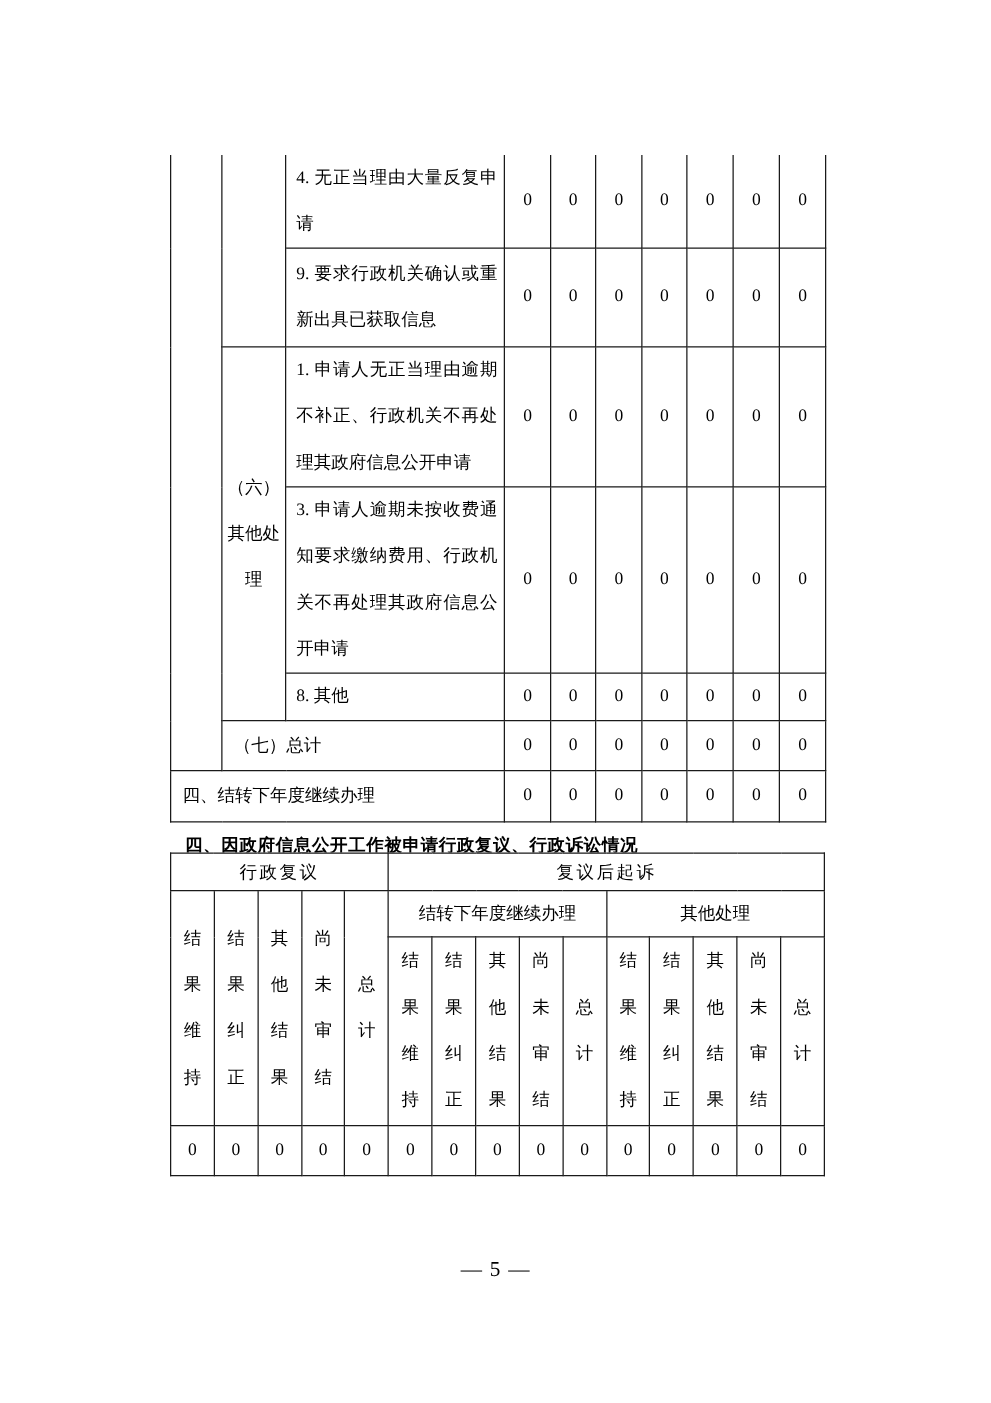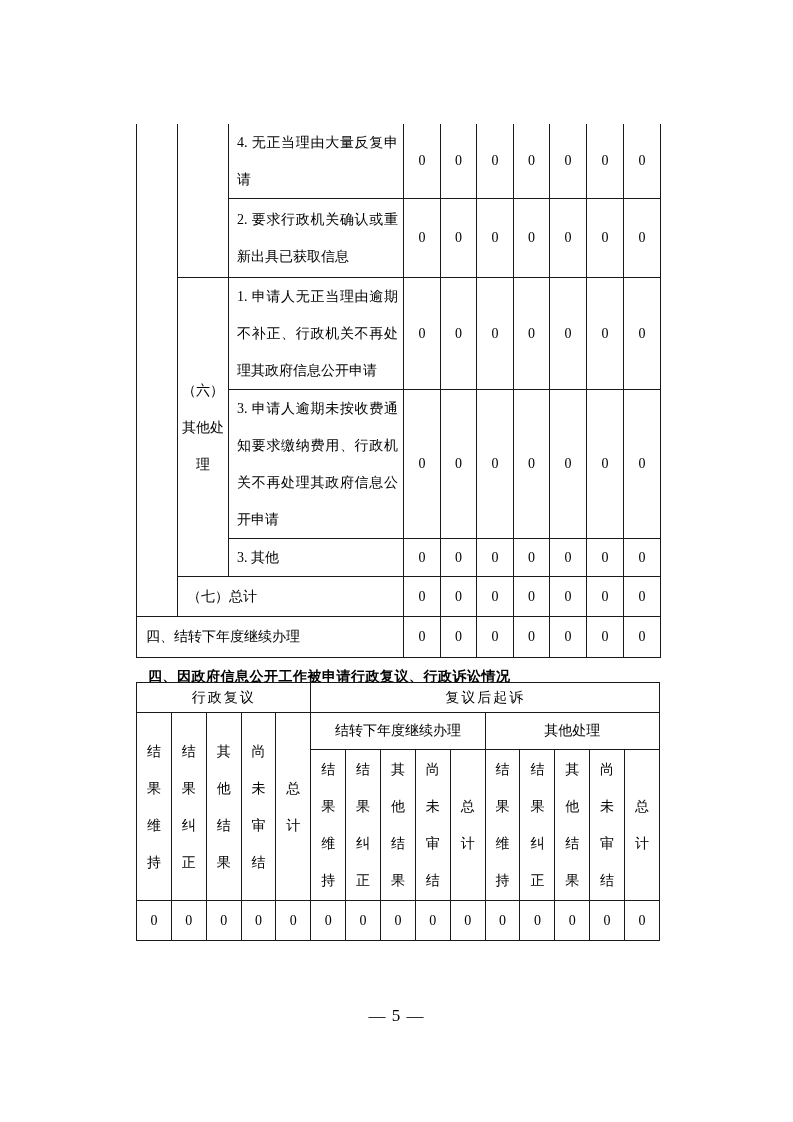--- a/index.html
+++ b/index.html
@@ -64,21 +64,21 @@
     <td class="label-cell">4. 无正当理由大量反复申请</td>
     <td class="num">0</td>
     <td class="num">0</td>
     <td class="num">0</td>
     <td class="num">0</td>
     <td class="num">0</td>
     <td class="num">0</td>
     <td class="num">0</td>
   </tr>
   <tr class="hB">
-    <td class="label-cell">2. 要求行政机关确认或重新出具已获取信息</td>
+    <td class="label-cell">9. 要求行政机关确认或重新出具已获取信息</td>
     <td class="num">0</td>
     <td class="num">0</td>
     <td class="num">0</td>
     <td class="num">0</td>
     <td class="num">0</td>
     <td class="num">0</td>
     <td class="num">0</td>
   </tr>
   <tr class="hC">
     <td rowspan="3" class="group-cell">（六）其他处理</td>
@@ -95,21 +95,21 @@
     <td class="label-cell">3. 申请人逾期未按收费通知要求缴纳费用、行政机关不再处理其政府信息公开申请</td>
     <td class="num">0</td>
     <td class="num">0</td>
     <td class="num">0</td>
     <td class="num">0</td>
     <td class="num">0</td>
     <td class="num">0</td>
     <td class="num">0</td>
   </tr>
   <tr class="hE">
-    <td class="label-cell">3. 其他</td>
+    <td class="label-cell">8. 其他</td>
     <td class="num">0</td>
     <td class="num">0</td>
     <td class="num">0</td>
     <td class="num">0</td>
     <td class="num">0</td>
     <td class="num">0</td>
     <td class="num">0</td>
   </tr>
   <tr class="hF">
     <td colspan="2" class="left-label">（七）总计</td>

